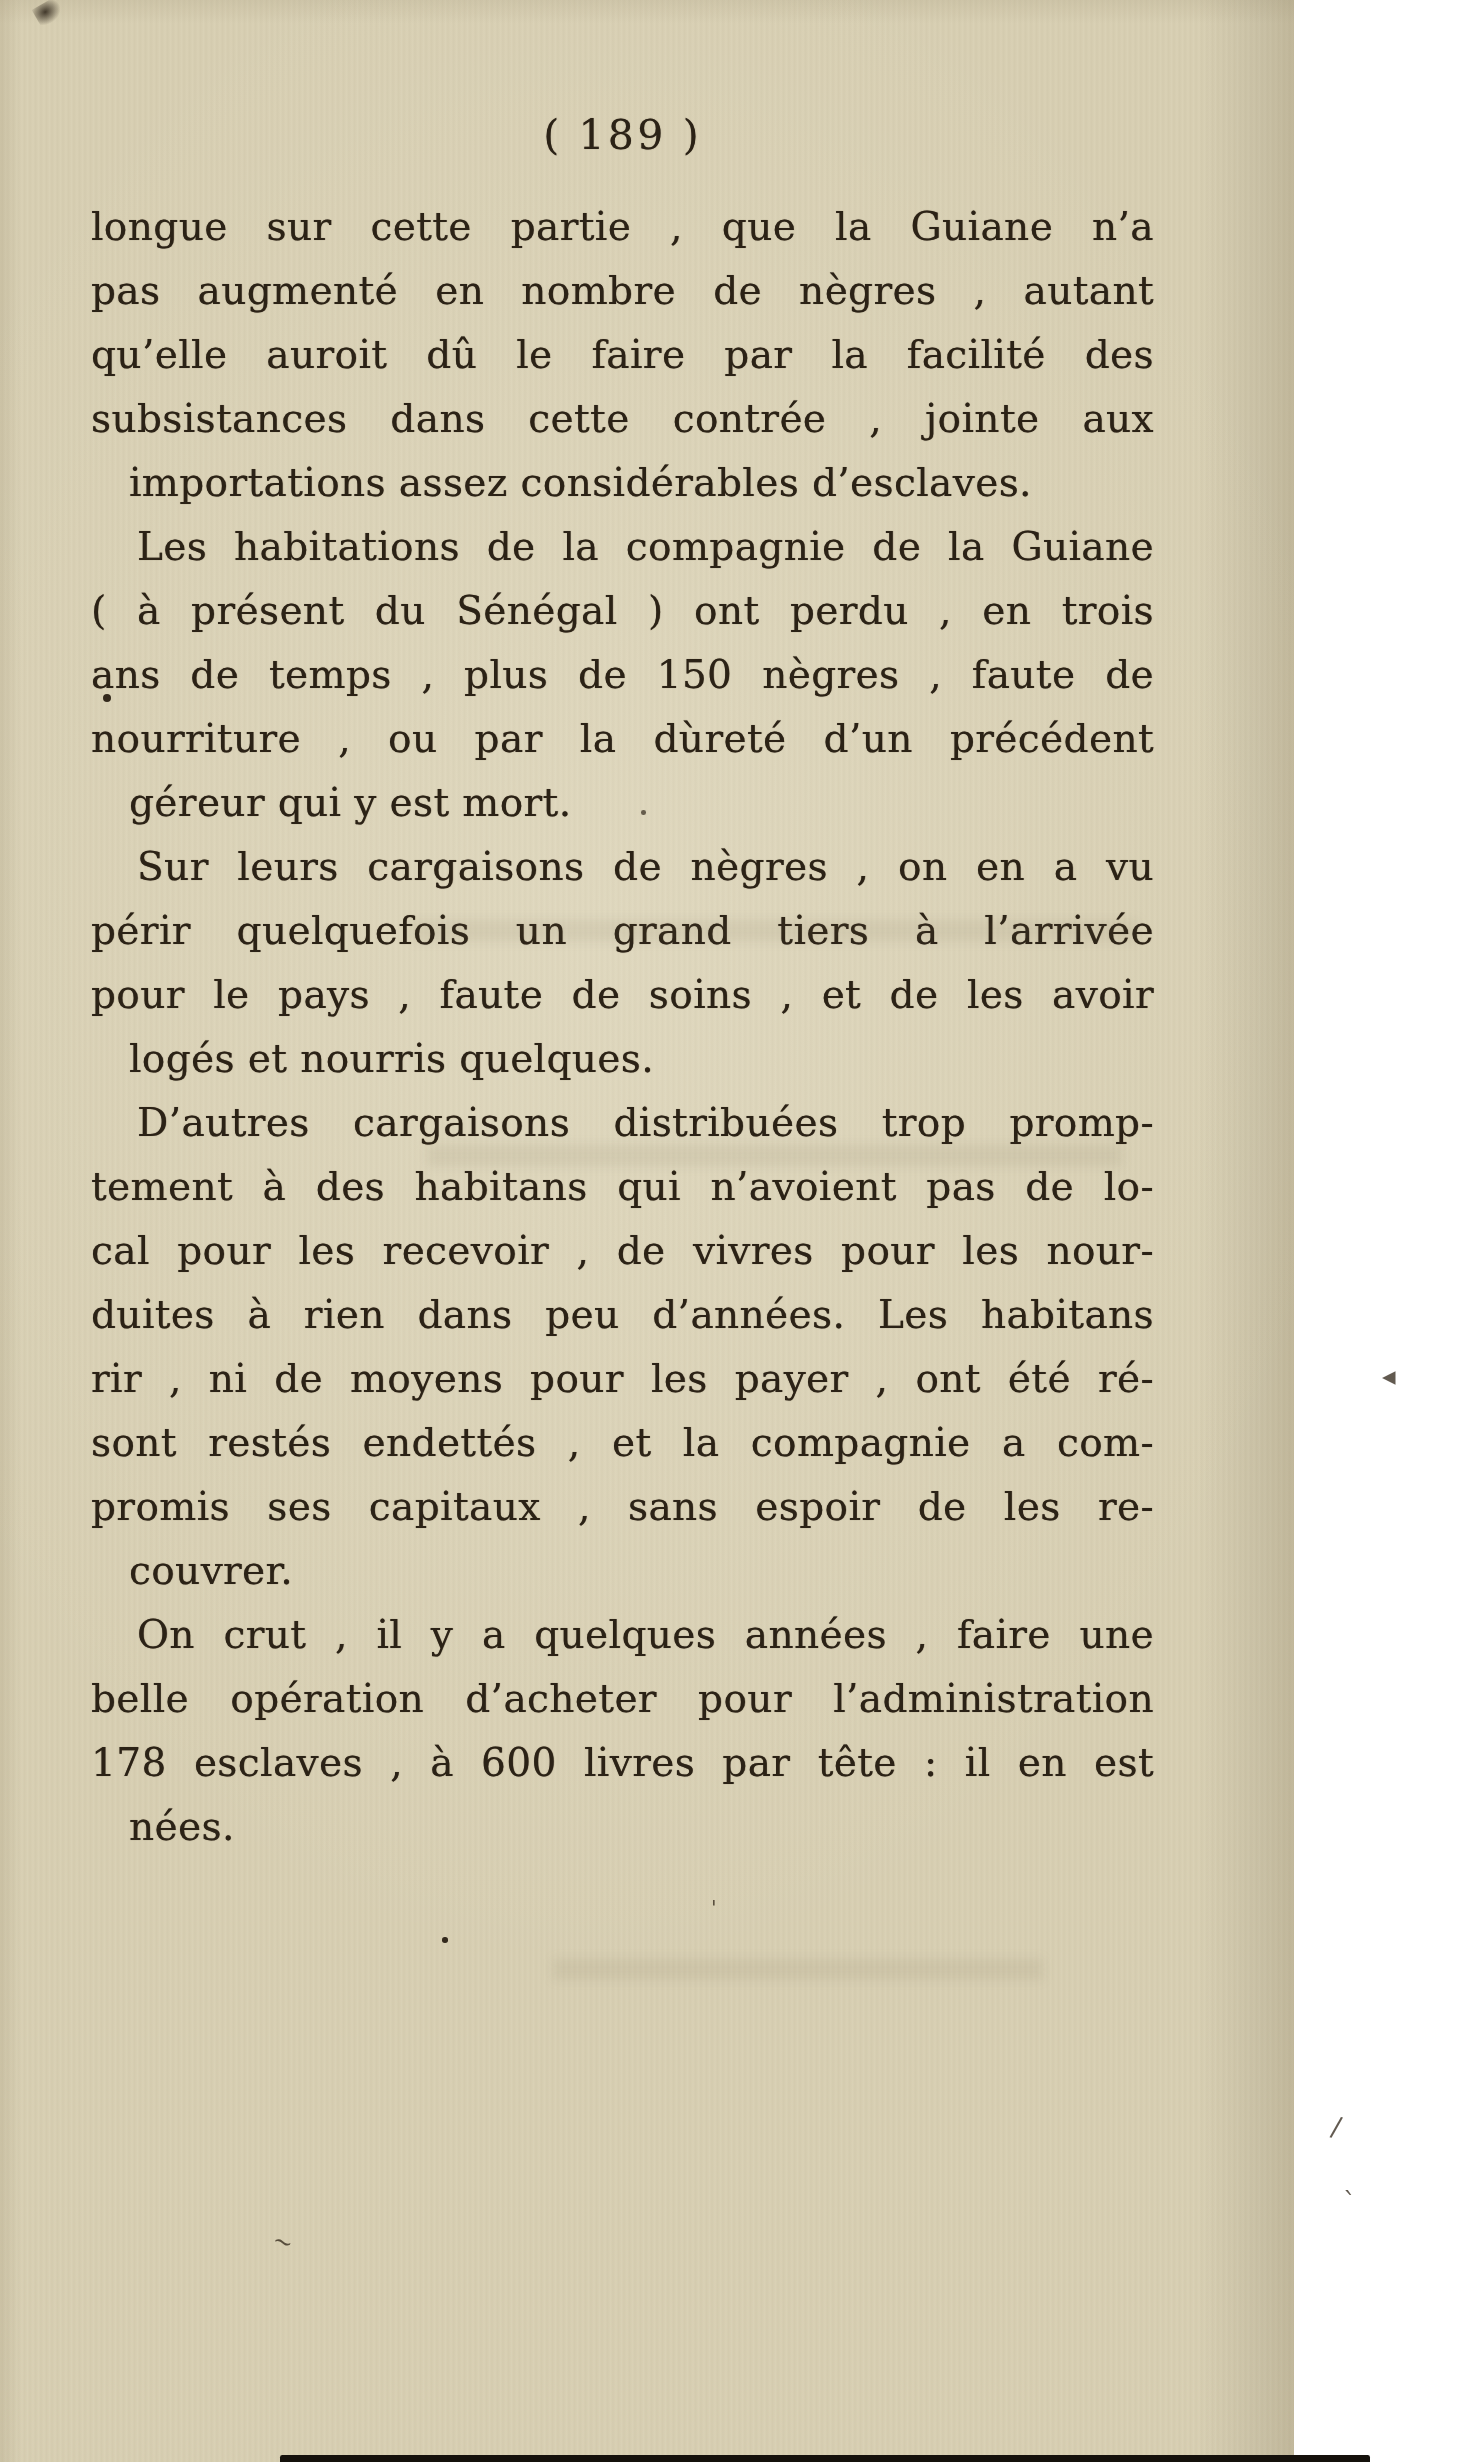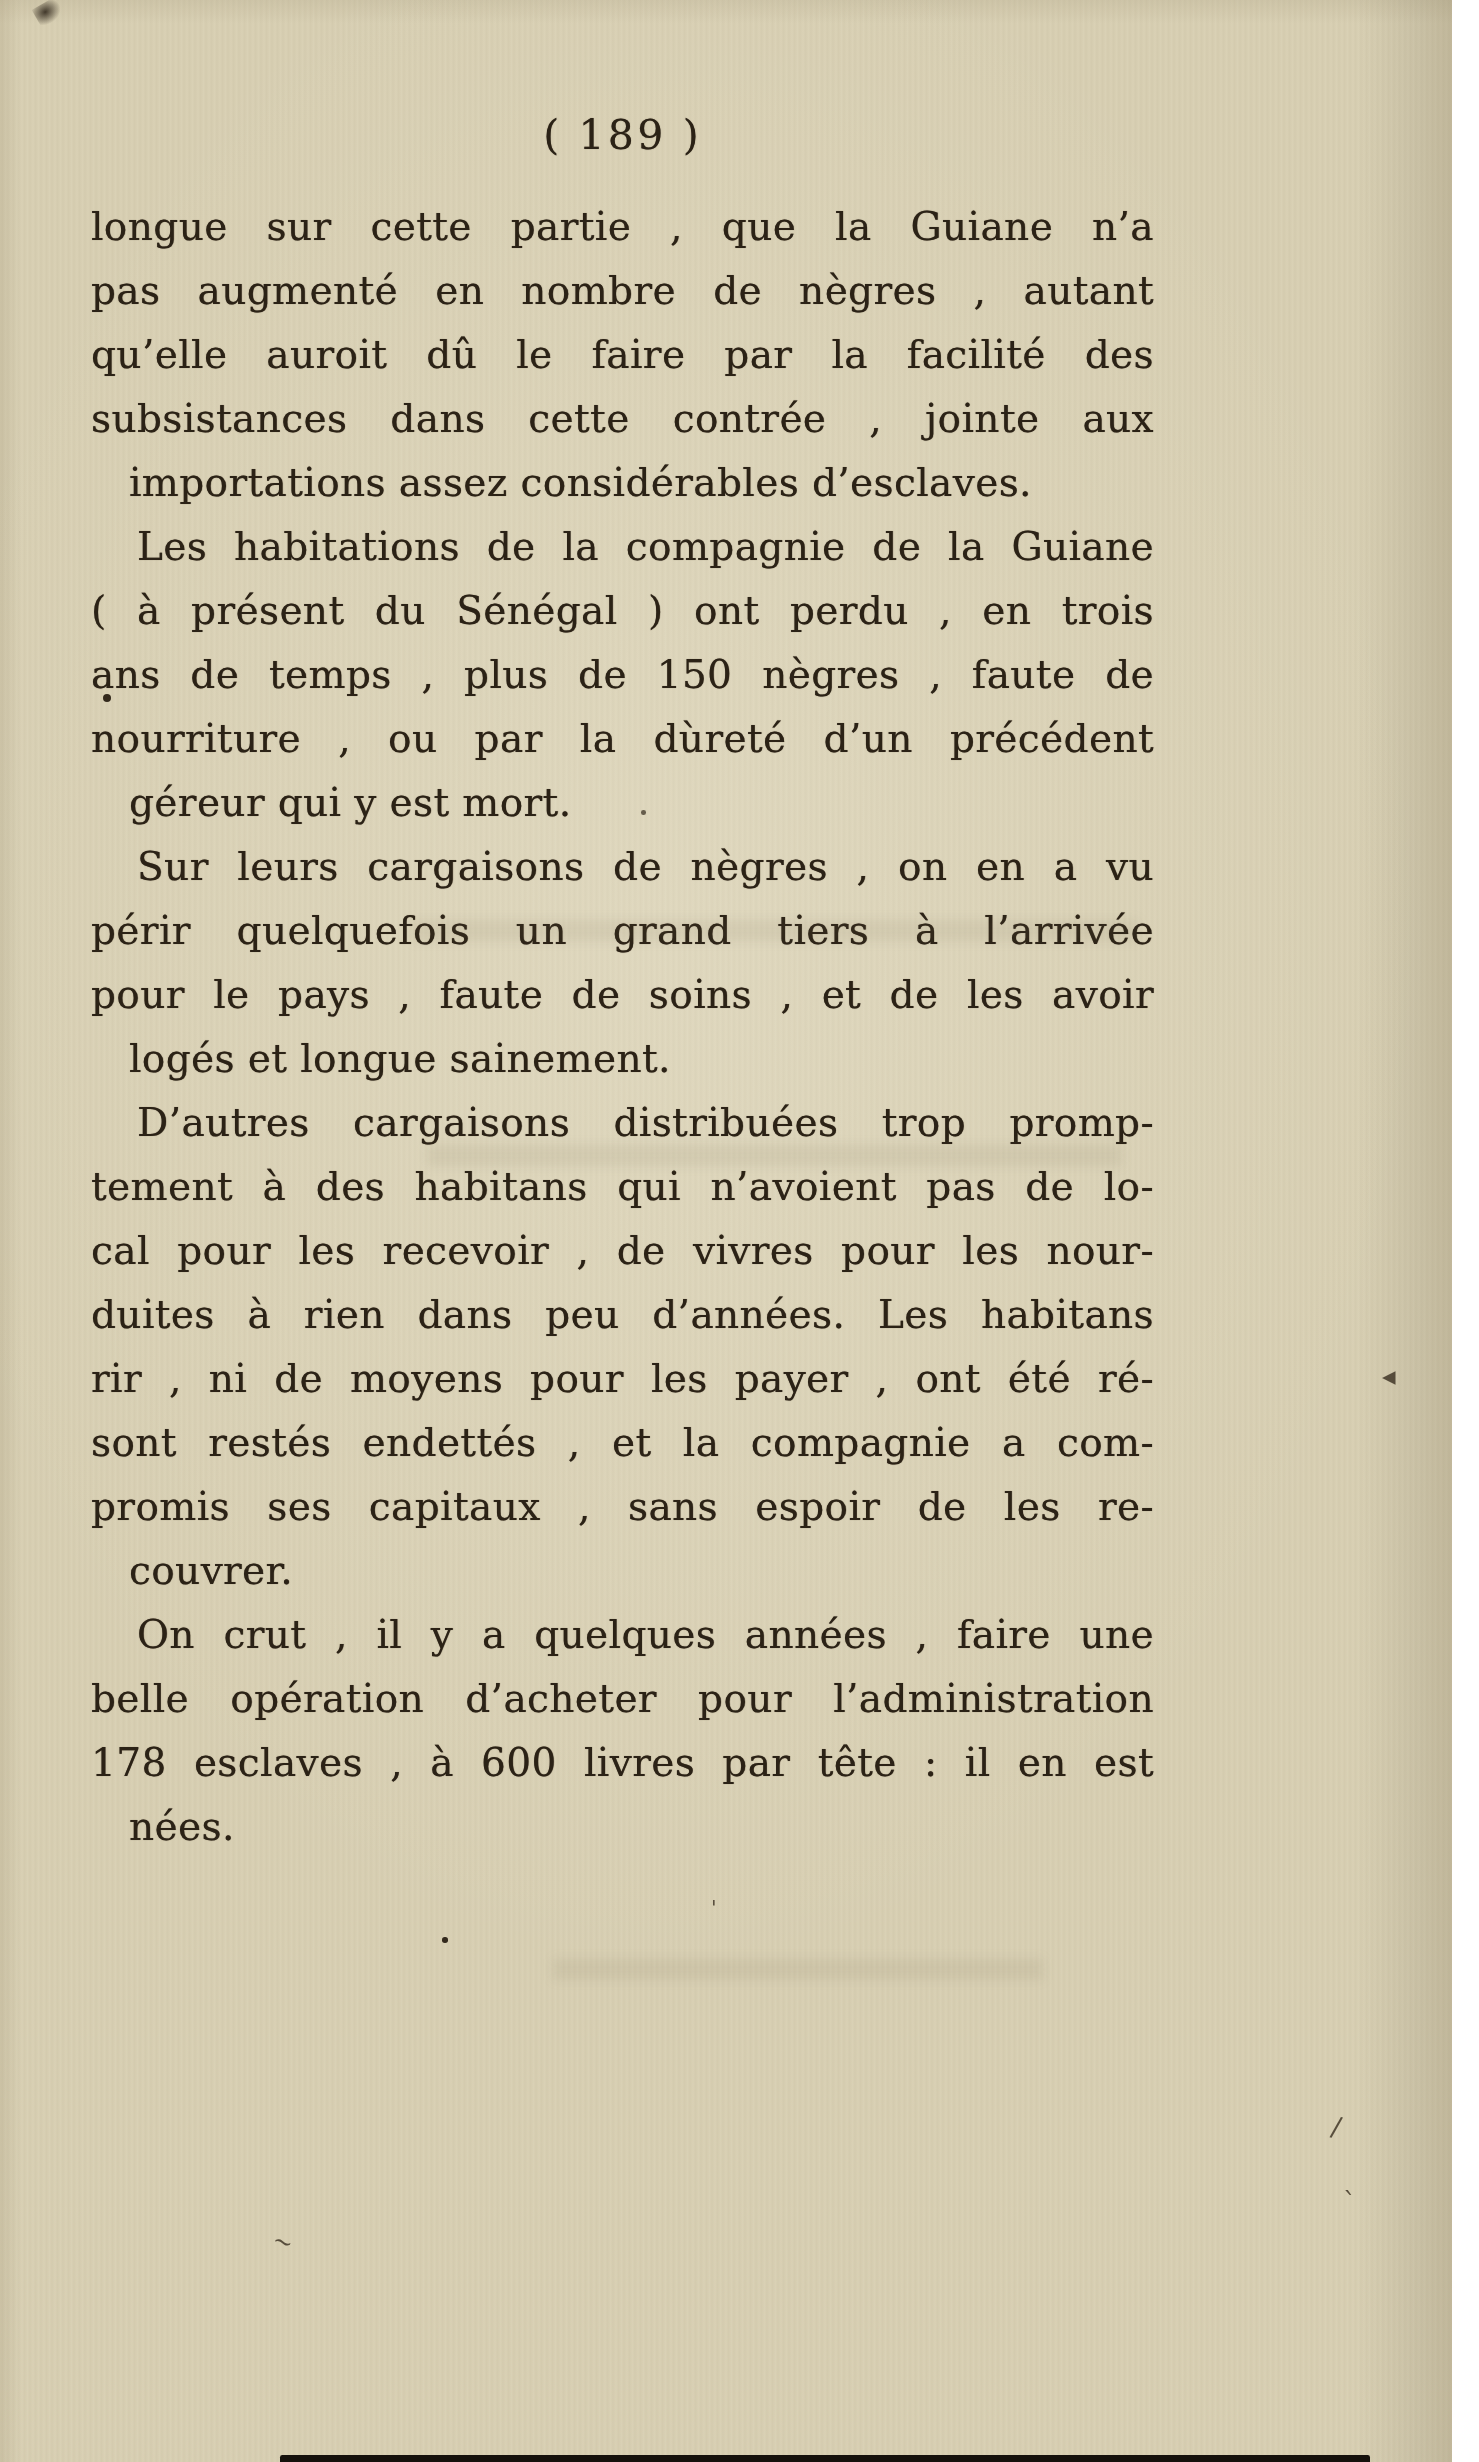--- a/index.html
+++ b/index.html
@@ -2,28 +2,29 @@
 <html style="font-size:12.6px"><head>
 <meta charset="utf-8">
 <style>
   html,body{margin:0;padding:0;}
   body{
     width:1480px;height:2462px;
     font-family:"DejaVu Serif", serif;
     overflow:hidden;
   }
   .page{
-    position:relative;width:1452px;height:2462px;
+    position:relative;width:1246px;height:2462px;
     background:
       radial-gradient(ellipse 1106px 1501px at 46% 38%, rgba(255,252,238,0.20), rgba(0,0,0,0) 70%),
       linear-gradient(to right, rgba(168,156,126,0.28) 0px, rgba(0,0,0,0) 20.5px),
       linear-gradient(to left, rgba(140,128,98,0.30) 0px, rgba(94,86,64,0.12) 32px, rgba(0,0,0,0) 95px),
       linear-gradient(to bottom, rgba(150,138,108,0.16) 0px, rgba(0,0,0,0) 24px),
       repeating-linear-gradient(90deg, rgba(255,255,255,0.035) 0px, rgba(0,0,0,0.018) 2.4px, rgba(255,255,255,0.03) 5.5px),
       #d8cfb2;
+    padding-left: 48px;
   }
   .textblock{
     position:absolute;left:91px;top:195px;width:1063px;
     color:#2b2216;
     font-size:39px;
     letter-spacing:0.4px;
     text-shadow:0 0 0.8px rgba(43,30,16,0.55), 0.4px 0.4px 0.4px rgba(43,30,16,0.25);
   }
   .pagenum{
     position:absolute;left:91px;top:111px;width:1063px;
@@ -75,21 +76,21 @@
     <div class="line">subsistances dans cette contrée , jointe aux</div>
     <div class="line endline">importations assez considérables d’esclaves.</div>
     <div class="line indent">Les habitations de la compagnie de la Guiane</div>
     <div class="line">( à présent du Sénégal ) ont perdu , en trois</div>
     <div class="line">ans de temps , plus de 150 nègres , faute de</div>
     <div class="line">nourriture , ou par la dùreté d’un précédent</div>
     <div class="line endline">géreur qui y est mort.</div>
     <div class="line indent">Sur leurs cargaisons de nègres , on en a vu</div>
     <div class="line">périr quelquefois un grand tiers à l’arrivée</div>
     <div class="line">pour le pays , faute de soins , et de les avoir</div>
-    <div class="line endline">logés et longue sainement.</div>
+    <div class="line endline">logés et nourris quelques.</div>
     <div class="line indent">D’autres cargaisons distribuées trop promp-</div>
     <div class="line">tement à des habitans qui n’avoient pas de lo-</div>
     <div class="line">cal pour les recevoir , de vivres pour les nour-</div>
     <div class="line">duites à rien dans peu d’années. Les habitans</div>
     <div class="line">rir , ni de moyens pour les payer , ont été ré-</div>
     <div class="line">sont restés endettés , et la compagnie a com-</div>
     <div class="line">promis ses capitaux , sans espoir de les re-</div>
     <div class="line endline">couvrer.</div>
     <div class="line indent">On crut , il y a quelques années , faire une</div>
     <div class="line">belle opération d’acheter pour l’administration</div>

